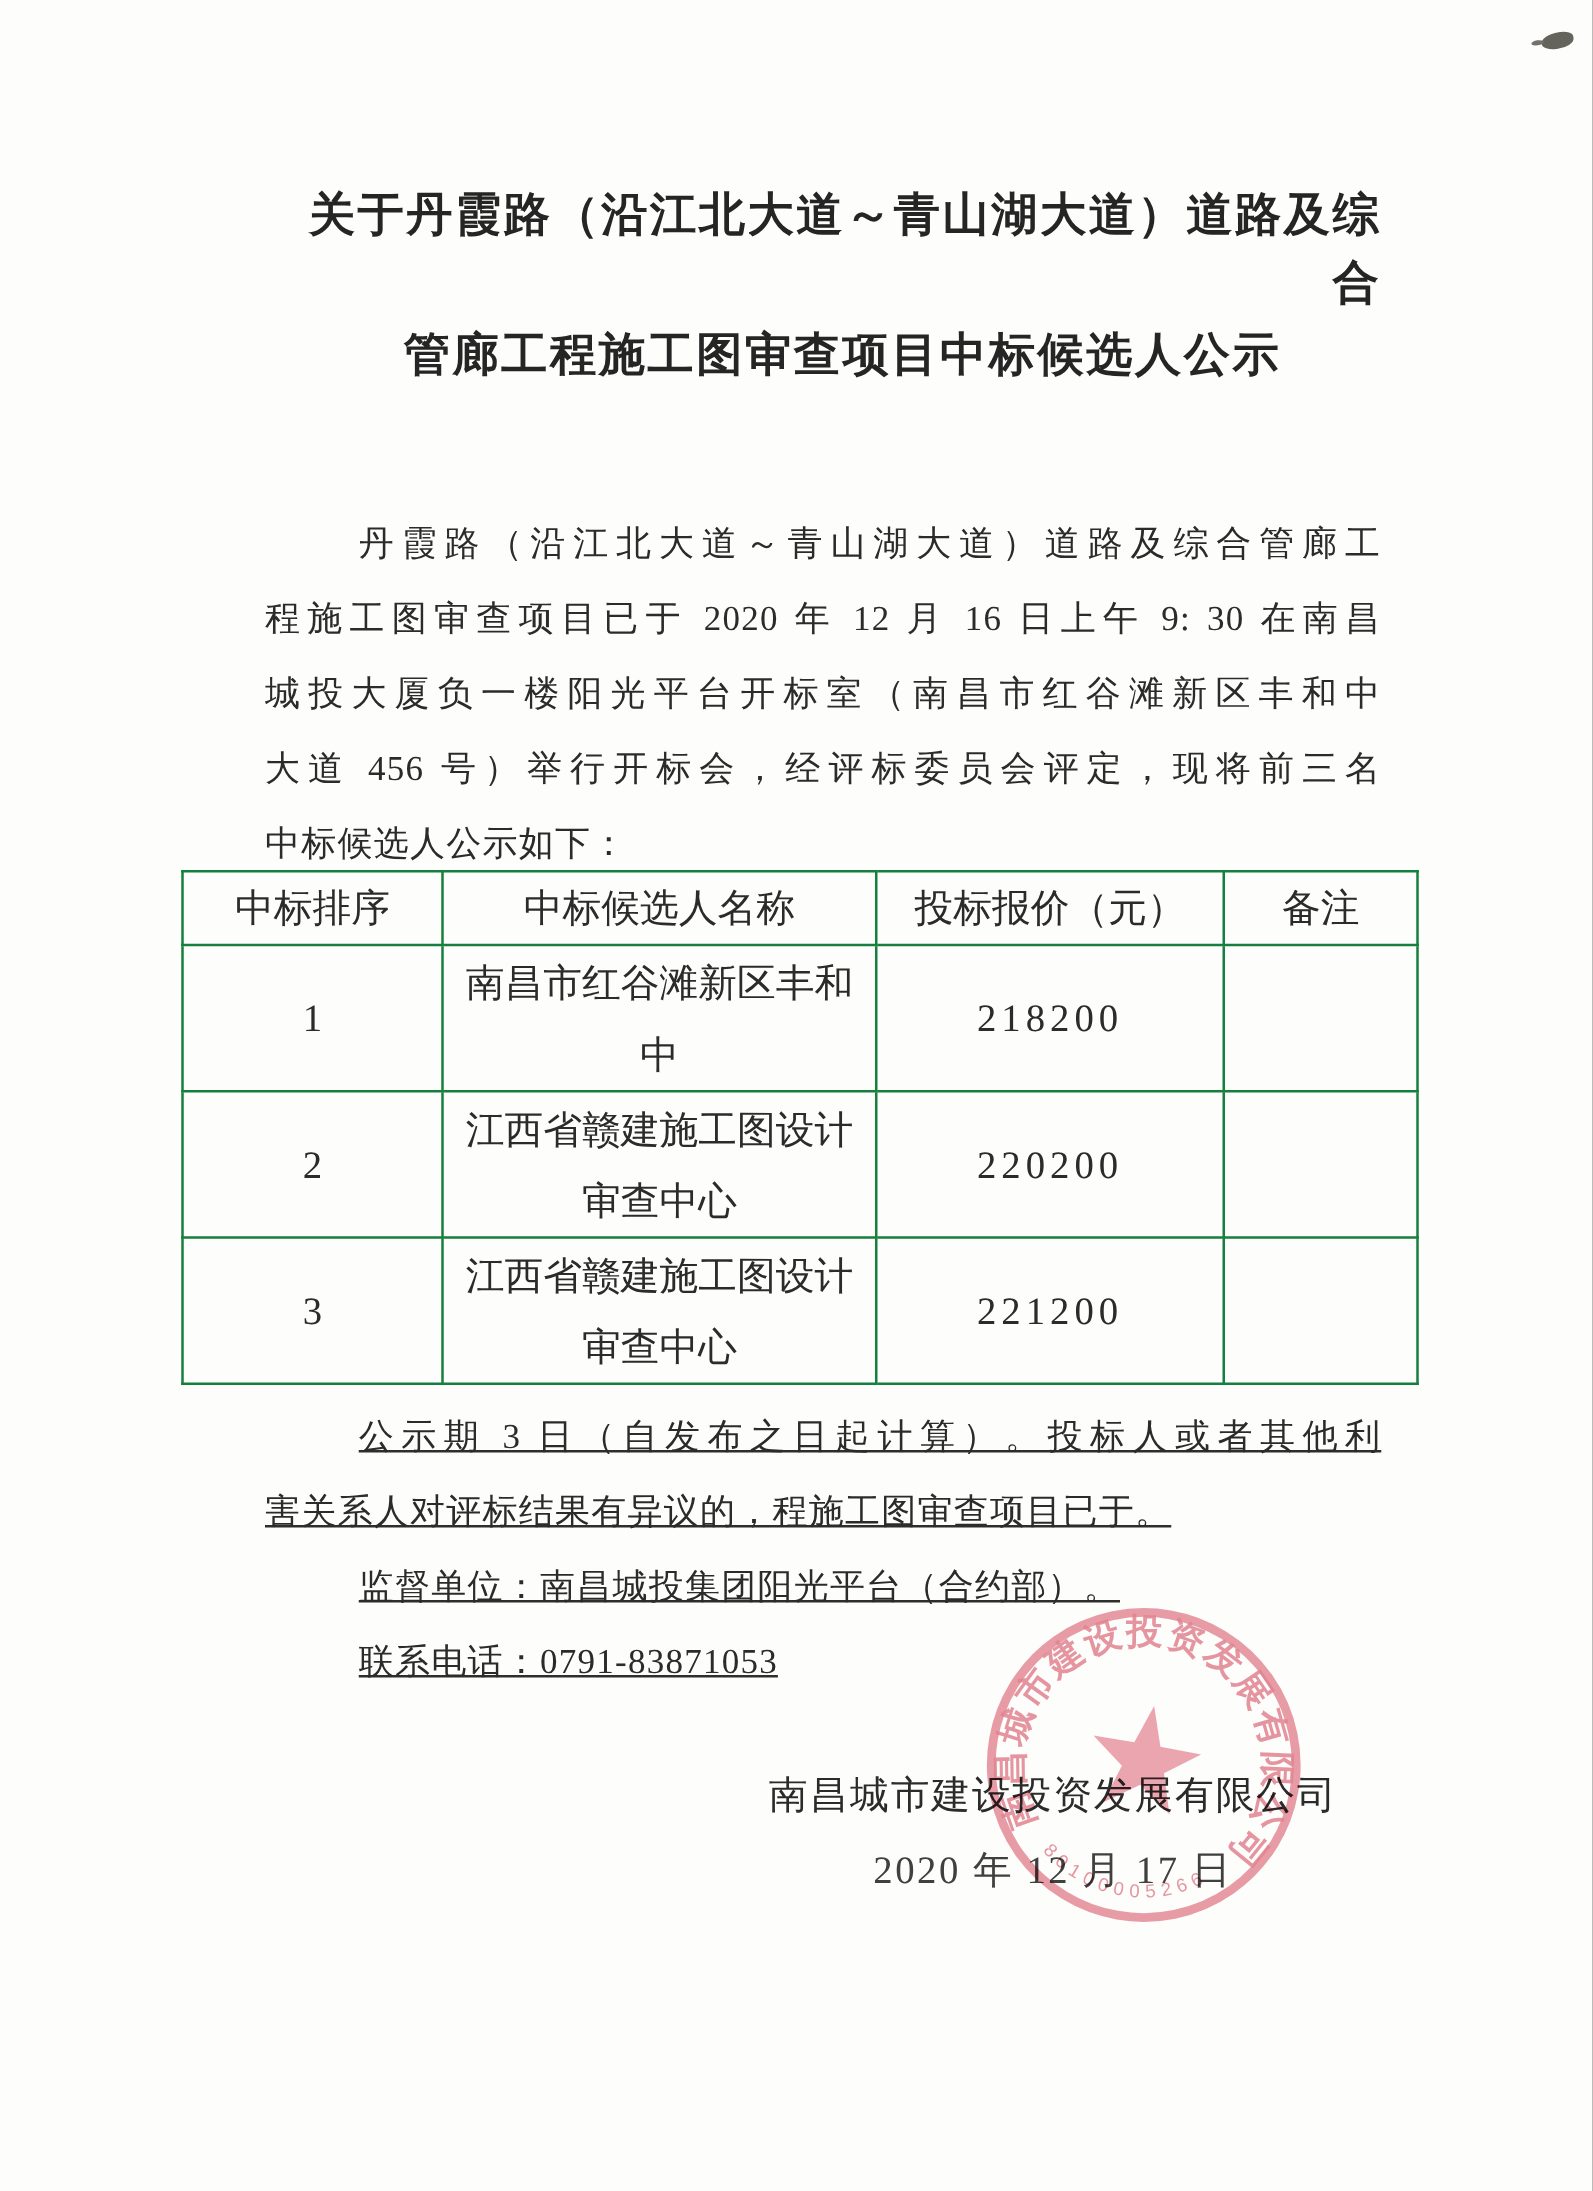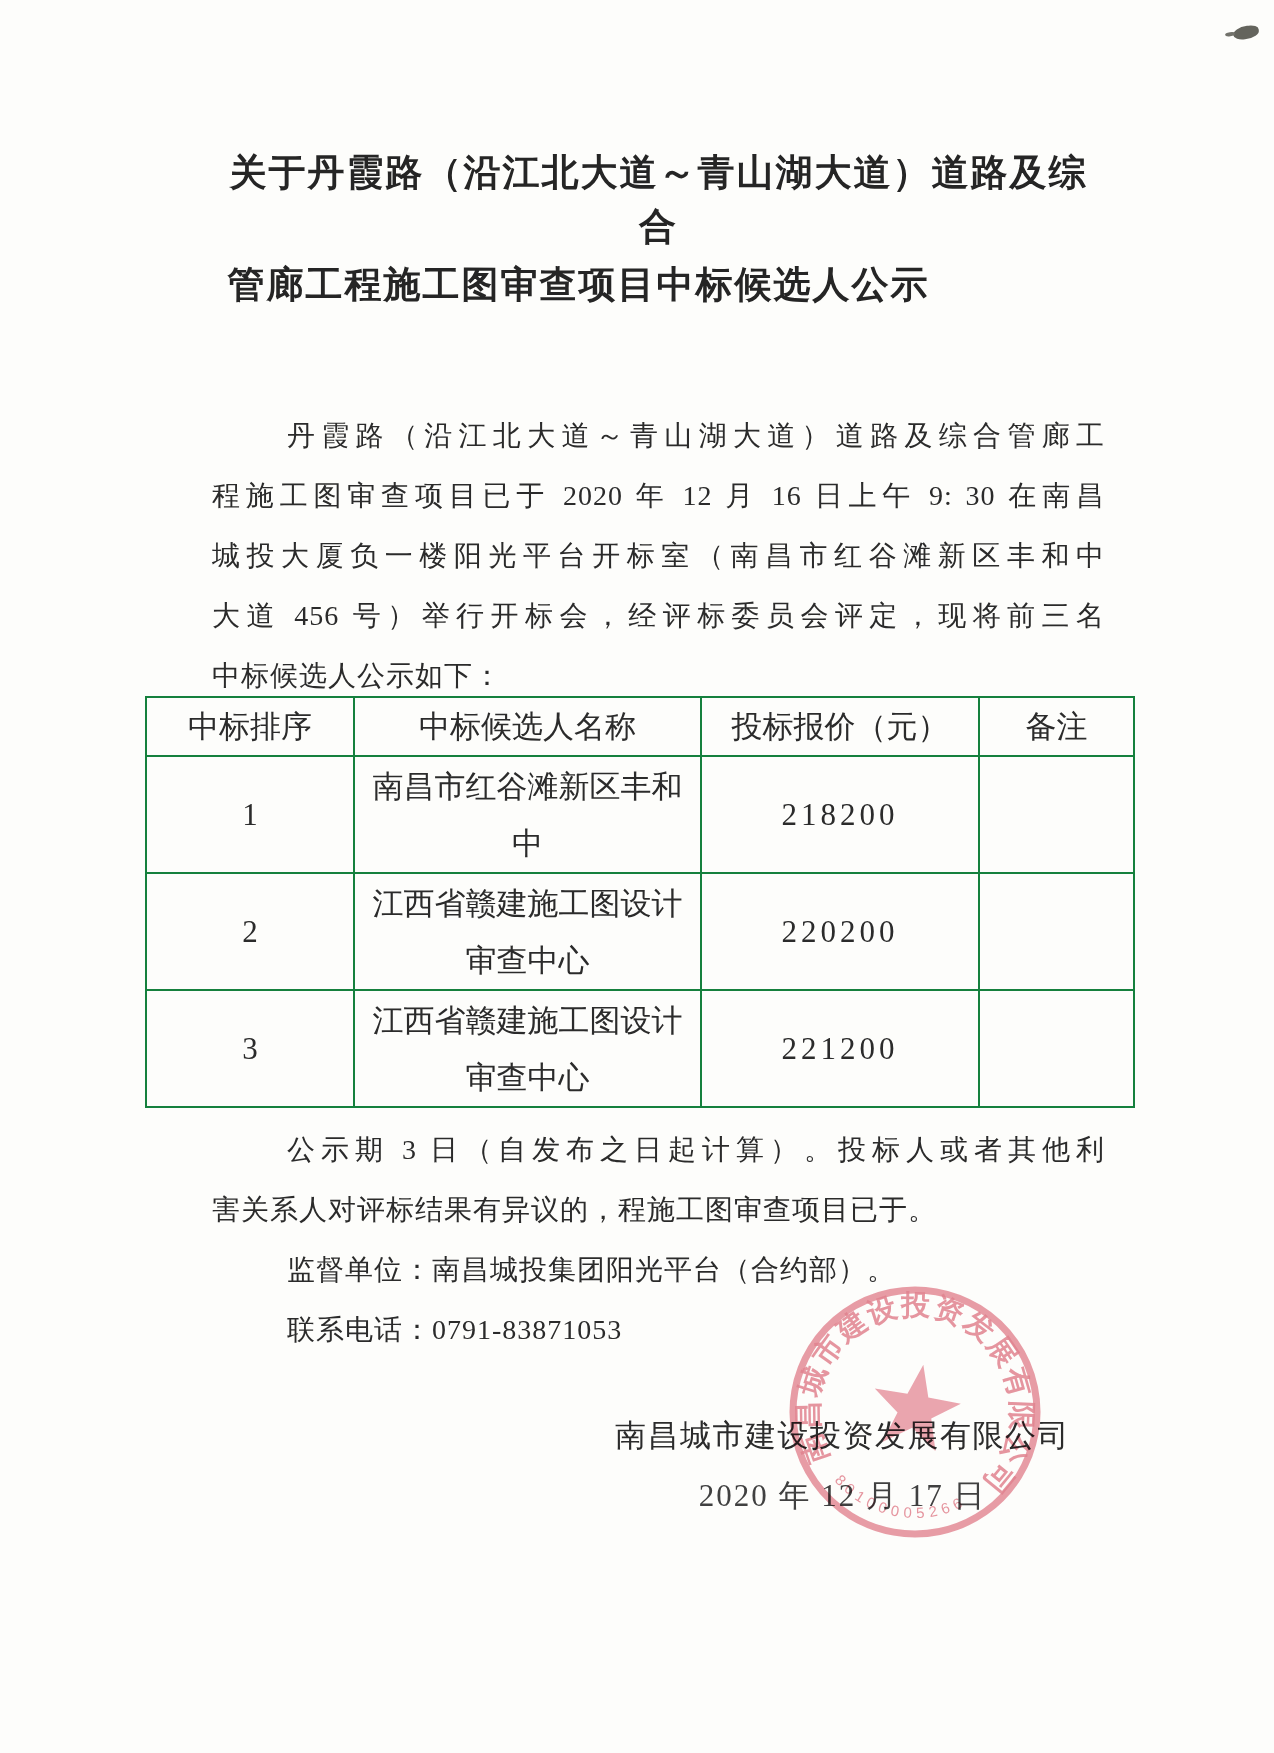--- a/index.html
+++ b/index.html
@@ -8,32 +8,32 @@
     width:1274px;height:1753px;
     margin:0 auto;
     background:#fdfdfb;
     font-family:"Liberation Serif","DejaVu Serif",serif;
     color:#2e2e2e;
     overflow:hidden;
   }
   .content{margin-left:212px;width:893px;}
   .title{
     font-size:37px;font-weight:bold;line-height:54px;
-    letter-spacing:2px;text-align:center;color:#252525;
+    letter-spacing:2px;text-align:right;color:#252525;
   }
   .title-l1{margin-top:146px;}
   .title-l2{margin-top:4px;position:relative;left:-80px;}
   .bodyline{
     font-size:28px;line-height:60px;height:60px;
     letter-spacing:1px;color:#2b2b2b;white-space:nowrap;
   }
   .just{white-space:normal;text-align:justify;text-align-last:justify;}
   .indent{padding-left:75px;}
   .para1{margin-top:94px;}
-  .para2{margin-top:12px;}
+  .para2{margin-top:12px;text-decoration:underline;}
   table.bid{
     border-collapse:collapse;
     margin-left:-67px;margin-top:-10px;
     width:988px;table-layout:fixed;
     font-size:31px;color:#2b2b2b;
   }
   table.bid td,table.bid th{
     border:2px solid #15803d;
     font-weight:normal;text-align:center;vertical-align:middle;
     padding:0 6px;line-height:57px;

